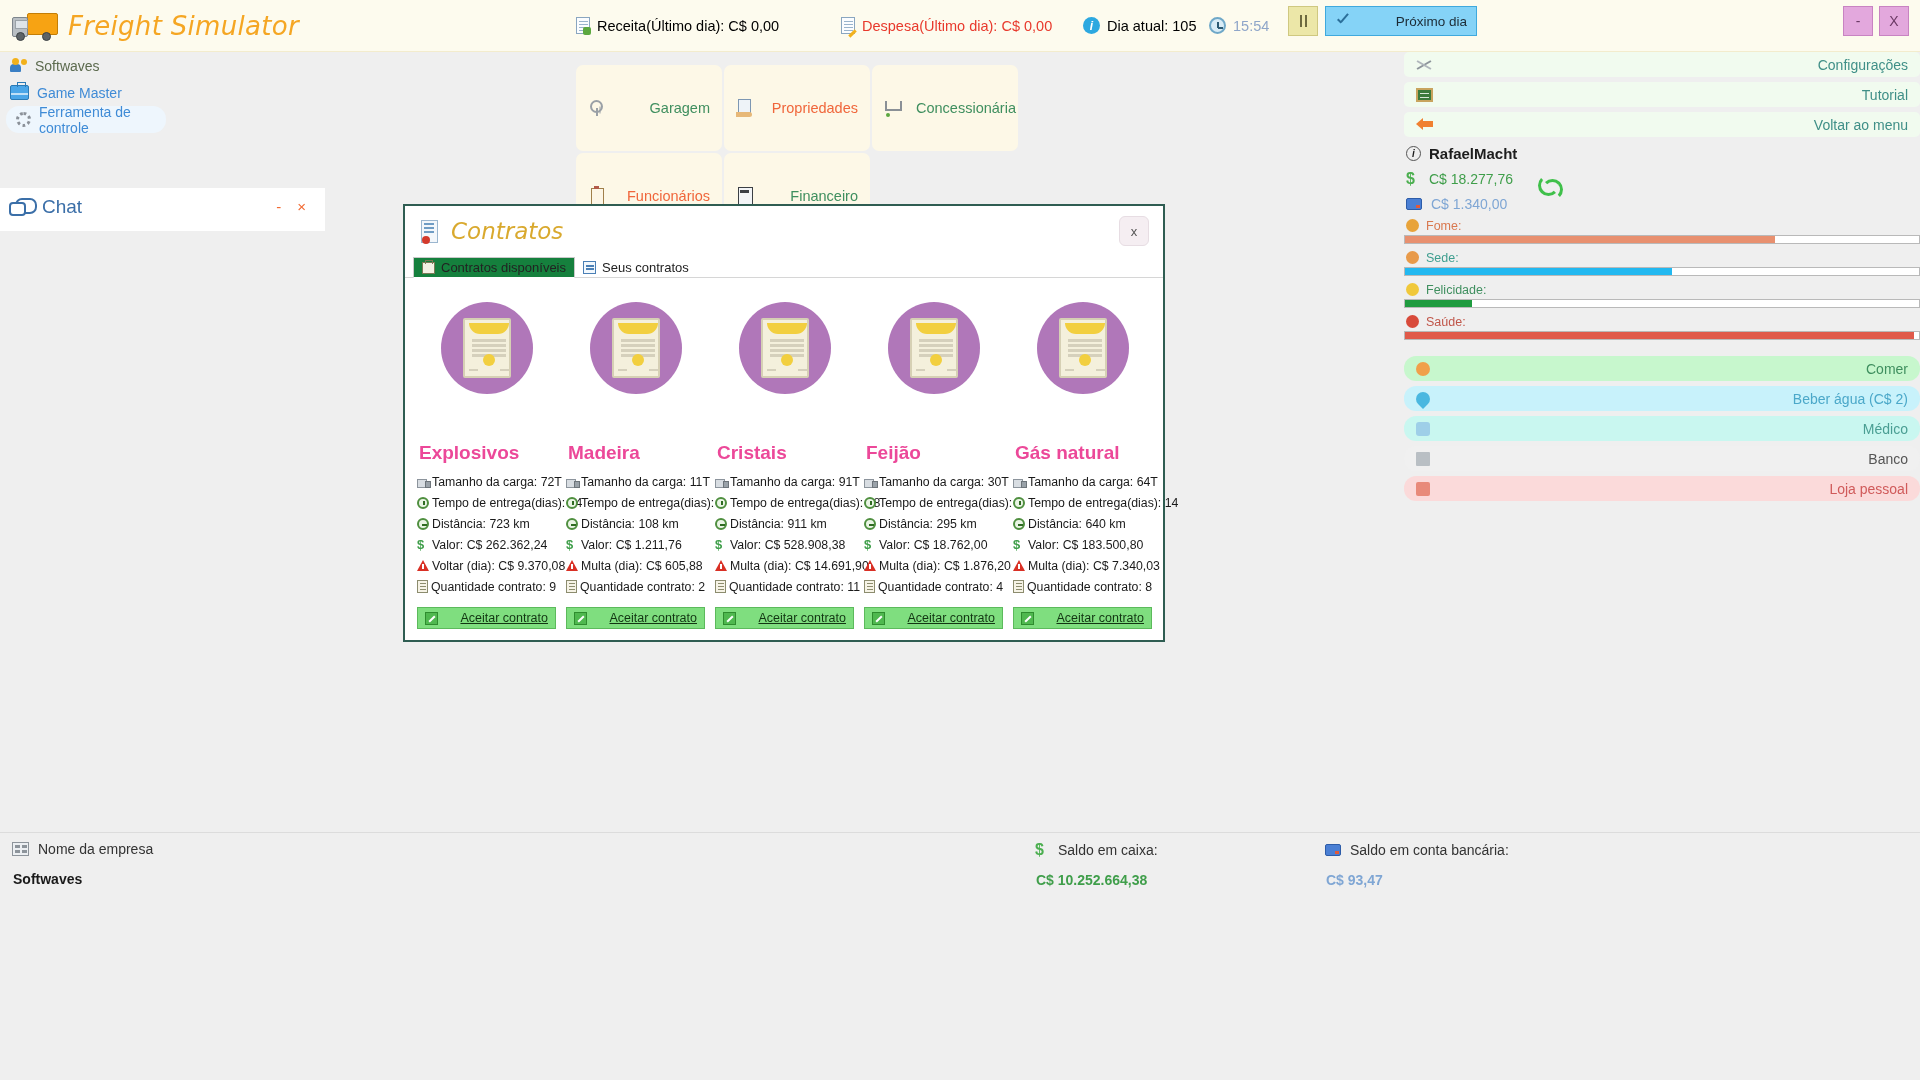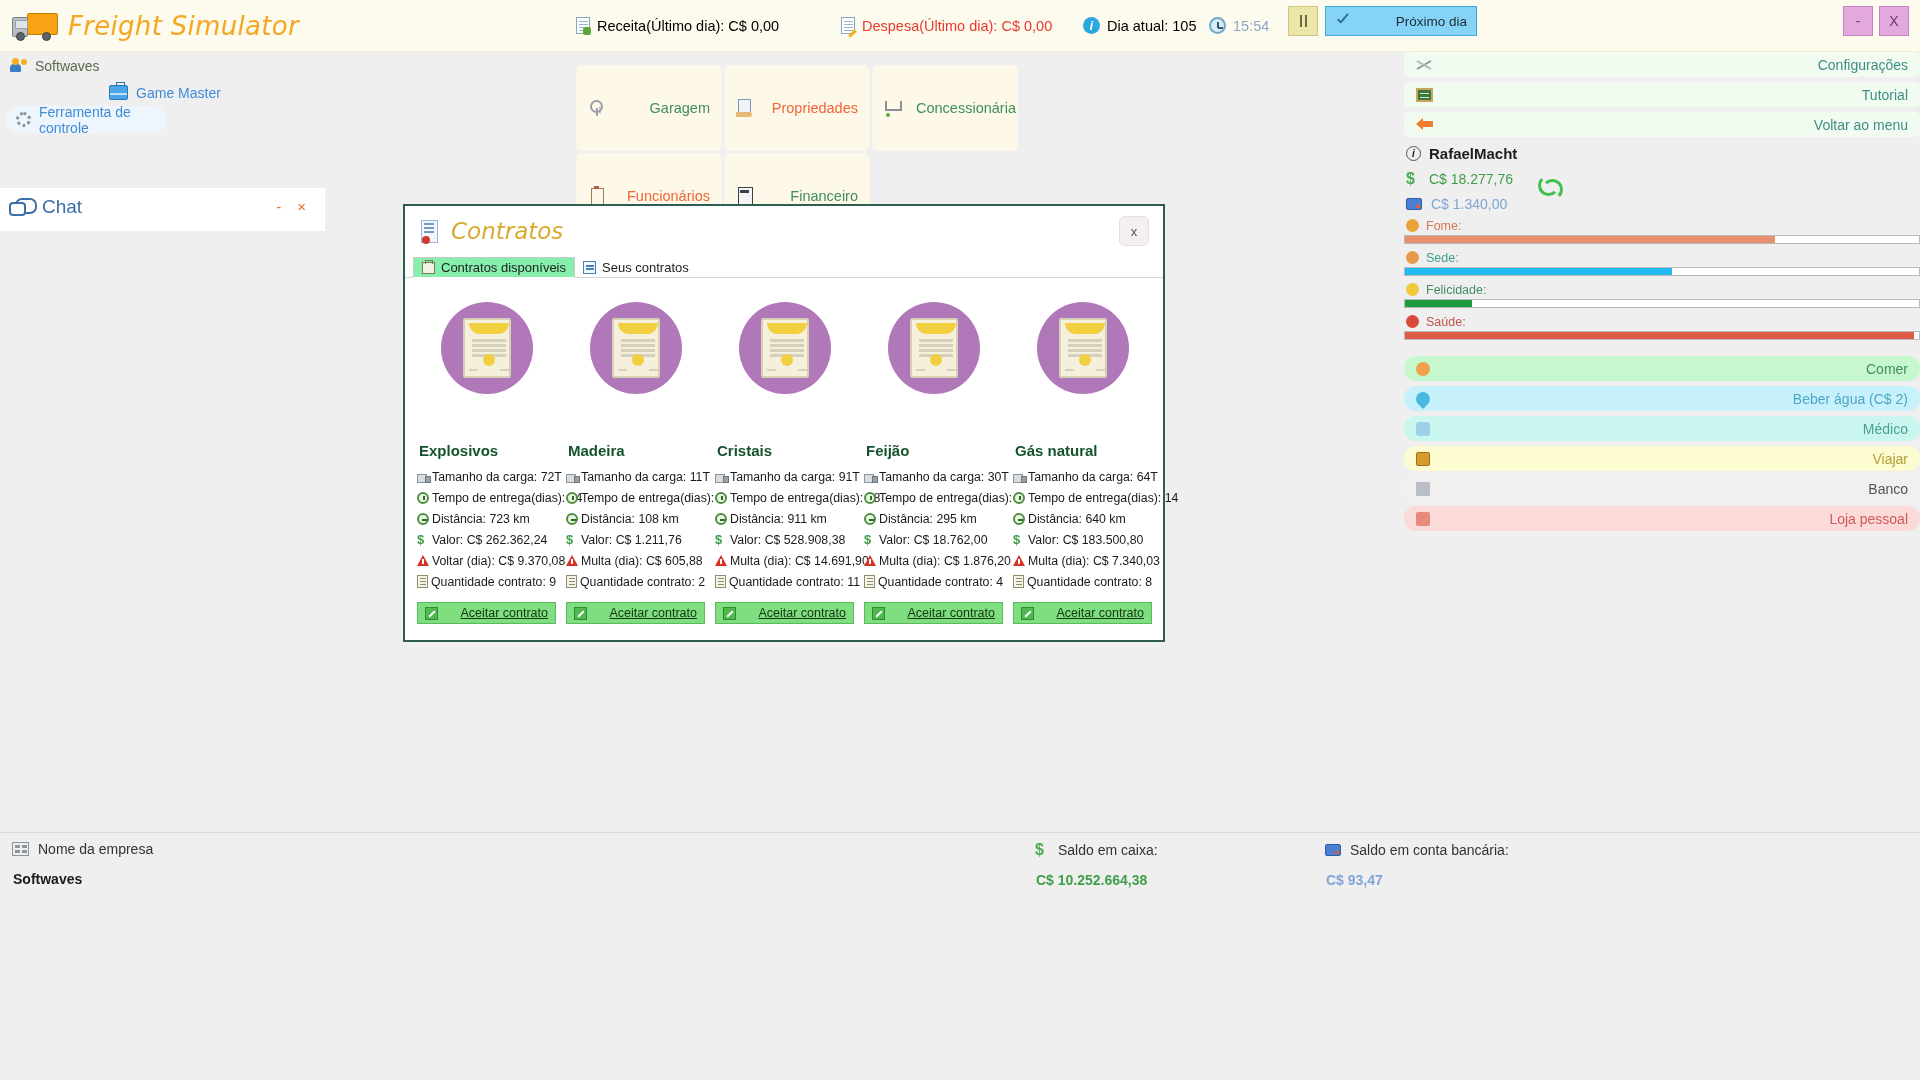--- a/index.html
+++ b/index.html
@@ -61,21 +61,21 @@
   .check-ico:before{content:"";position:absolute;left:2px;top:6px;width:5px;height:2px;background:#2b6f9a;transform:rotate(45deg);}
   .check-ico:after{content:"";position:absolute;left:4px;top:3px;width:11px;height:2px;background:#2b6f9a;transform:rotate(-50deg);}
   .win-btn{position:absolute;top:6px;width:30px;height:30px;background:#e3a8dd;border:1px solid #c883c2;display:flex;align-items:center;justify-content:center;font-size:14px;color:#6c3a66;cursor:pointer;}
   .win-btn.min{left:1843px;}
   .win-btn.close{left:1879px;}
 
   
   .leftnav{position:absolute;left:0;top:52px;width:330px;}
   .nav-item{display:flex;align-items:center;gap:8px;height:27px;padding:0 10px;font-size:14px;cursor:pointer;}
   .nav-item.org{color:#5c6a4e;}
-  .nav-item.gm{color:#3f8bd6;justify-content:center;}
+  .nav-item.gm{color:#3f8bd6;}
   .nav-item.tool{color:#3f8bd6;background:#eef6fd;border-radius:13px;margin:0 6px;width:160px;}
   .people-ico{width:17px;height:15px;position:relative;flex:none;}
   .people-ico:before{content:"";position:absolute;left:0;top:6px;width:11px;height:8px;background:#3a7fc4;border-radius:4px 4px 1px 1px;}
   .people-ico:after{content:"";position:absolute;left:2px;top:0;width:7px;height:7px;border-radius:50%;background:#f2b11c;}
   .people-ico i{position:absolute;right:0;top:1px;width:6px;height:6px;border-radius:50%;background:#f2b11c;}
   .case-ico{width:19px;height:15px;background:#4aa6e8;border:1px solid #2a7ab5;border-radius:2px;position:relative;flex:none;}
   .case-ico:before{content:"";position:absolute;left:6px;top:-4px;width:7px;height:4px;border:1px solid #2a7ab5;border-bottom:none;}
   .case-ico:after{content:"";position:absolute;left:0;top:7px;width:17px;height:2px;background:#bfe0f7;}
   .gear-ico{width:15px;height:15px;border-radius:50%;border:3px dotted #8b9199;flex:none;}
 
@@ -161,37 +161,37 @@
   .cert-ico:before{content:"";position:absolute;left:2px;top:1px;width:15px;height:21px;background:#f3f7fb;border:1px solid #9bb6cf;}
   .cert-ico:after{content:"";position:absolute;left:5px;top:4px;width:10px;height:1.5px;background:#6f9cc4;box-shadow:0 4px 0 #6f9cc4,0 8px 0 #6f9cc4;}
   .cert-ico i{position:absolute;left:3px;bottom:-1px;width:8px;height:8px;border-radius:50%;background:#d33a2c;}
   .dlg-close{
     margin-left:auto;width:30px;height:30px;background:#f5eef2;border:1px solid #e7dde3;
     border-radius:6px;display:flex;align-items:center;justify-content:center;
     font-size:13px;color:#555;cursor:pointer;
   }
   .dlg-tabs{display:flex;align-items:flex-end;height:22px;border-bottom:1px solid #d6d6d6;padding-left:8px;}
   .dlg-tab{display:flex;align-items:center;gap:6px;font-size:13px;padding:2px 8px;cursor:pointer;color:#222;}
-  .dlg-tab.active{background:#86efac;border:1px solid #c9c9c9;border-bottom:1px solid #fff;margin-bottom:-1px;}
+  .dlg-tab.active{background:#15803d;border:1px solid #c9c9c9;border-bottom:1px solid #fff;margin-bottom:-1px;}
   .tab-ico1{width:13px;height:12px;border:1px solid #7a7a55;background:#f4f2e4;flex:none;position:relative;}
   .tab-ico1:after{content:"";position:absolute;left:2px;top:-3px;width:6px;height:3px;border:1px solid #7a7a55;border-bottom:none;}
   .tab-ico2{width:13px;height:13px;border:1px solid #4a7fb5;background:#f2f8fd;flex:none;position:relative;}
   .tab-ico2:after{content:"";position:absolute;left:2px;top:3px;width:8px;height:1.5px;background:#4a7fb5;box-shadow:0 3px 0 #4a7fb5;}
 
   .cards{display:flex;padding:24px 8px 0 8px;gap:2px;}
   .card{width:147px;padding:0 4px;}
   .card-img{width:92px;height:92px;border-radius:50%;background:#b077b9;margin:0 auto 12px auto;display:flex;align-items:center;justify-content:center;}
   .scroll{width:48px;height:60px;background:#f4f0dc;border:2px solid #d6d0b4;position:relative;border-radius:2px;}
   .scroll .ribbon{position:absolute;left:4px;top:3px;width:40px;height:11px;background:#f2cf3f;border-radius:0 0 14px 14px;}
   .scroll .ln{position:absolute;left:7px;top:19px;width:34px;height:2.5px;background:#d5d0bc;box-shadow:0 5px 0 #d5d0bc,0 10px 0 #d5d0bc,0 15px 0 #d5d0bc;}
   .scroll .seal{position:absolute;left:18px;bottom:10px;width:12px;height:12px;border-radius:50%;background:#f2cf3f;}
   .scroll .dash{position:absolute;left:4px;bottom:5px;width:9px;height:2.5px;background:#d5d0bc;}
   .scroll .dash.r{left:35px;}
 
-  .card-name{font-size:15px;font-weight:bold;color:#14532d;margin-bottom:7px;padding-left:2px;margin-top:48px;}
+  .card-name{font-size:19px;font-weight:bold;color:#ec4899;margin-bottom:7px;padding-left:2px;margin-top:48px;}
   .card-line{display:flex;align-items:center;gap:3px;font-size:12.3px;color:#1a1a1a;height:21px;white-space:nowrap;}
   .li{width:12px;height:12px;flex:none;position:relative;}
   .li-truck:before{content:"";position:absolute;left:0;top:3px;width:8px;height:7px;background:#d8dde2;border:1px solid #8c949c;}
   .li-truck:after{content:"";position:absolute;left:8px;top:5px;width:4px;height:5px;background:#9aa2a9;border:1px solid #6e757b;}
   .li-clock{width:12px;height:12px;border-radius:50%;border:2px solid #4f8f3f;background:#eaf5e5;}
   .li-clock:after{content:"";position:absolute;left:4px;top:2px;width:1.5px;height:4px;background:#2f6b22;}
   .li-dist{width:12px;height:12px;border-radius:50%;border:2px solid #4f8f3f;background:#eaf5e5;}
   .li-dist:after{content:"";position:absolute;left:3px;top:4px;width:5px;height:2px;background:#2f6b22;}
   .li-money{color:#3f9e4a;font-weight:bold;font-size:13px;line-height:11px;}
   .li-warn{width:12px;height:11px;}
@@ -381,24 +381,20 @@
         <span class="lbl">Comer</span>
       </div>
       <div class="act act-drink">
         <span class="aic" style="background:#4ab8e0;border-radius:50% 50% 50% 0;transform:rotate(-45deg)"></span>
         <span class="lbl">Beber água (C$ 2)</span>
       </div>
       <div class="act act-doc">
         <span class="aic" style="background:#9ecfe8;border-radius:3px"></span>
         <span class="lbl">Médico</span>
       </div>
-      <div class="act act-travel">
-        <span class="aic" style="background:#d8992e;border:1px solid #a06e18;border-radius:2px"></span>
-        <span class="lbl">Viajar</span>
-      </div>
       <div class="act act-bank">
         <span class="aic" style="background:#b9bfc4;border-radius:1px"></span>
         <span class="lbl">Banco</span>
       </div>
       <div class="act act-shop">
         <span class="aic" style="background:#e88a7a;border-radius:2px"></span>
         <span class="lbl">Loja pessoal</span>
       </div>
     </div>
   </div>

